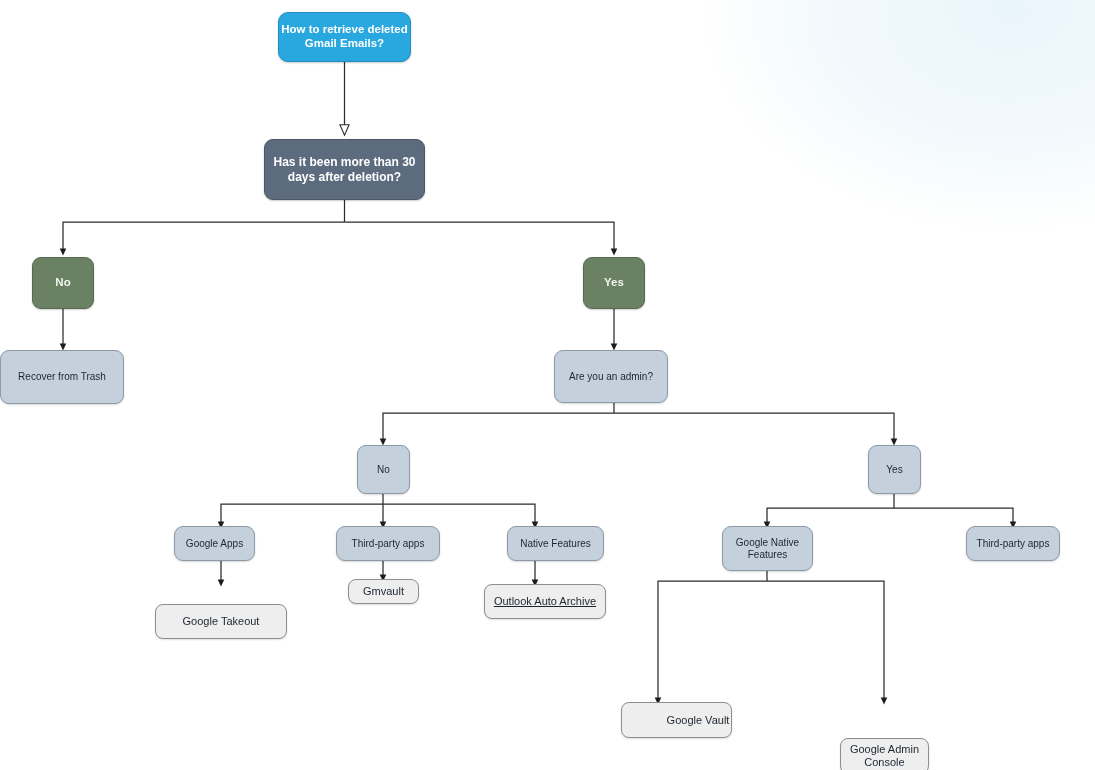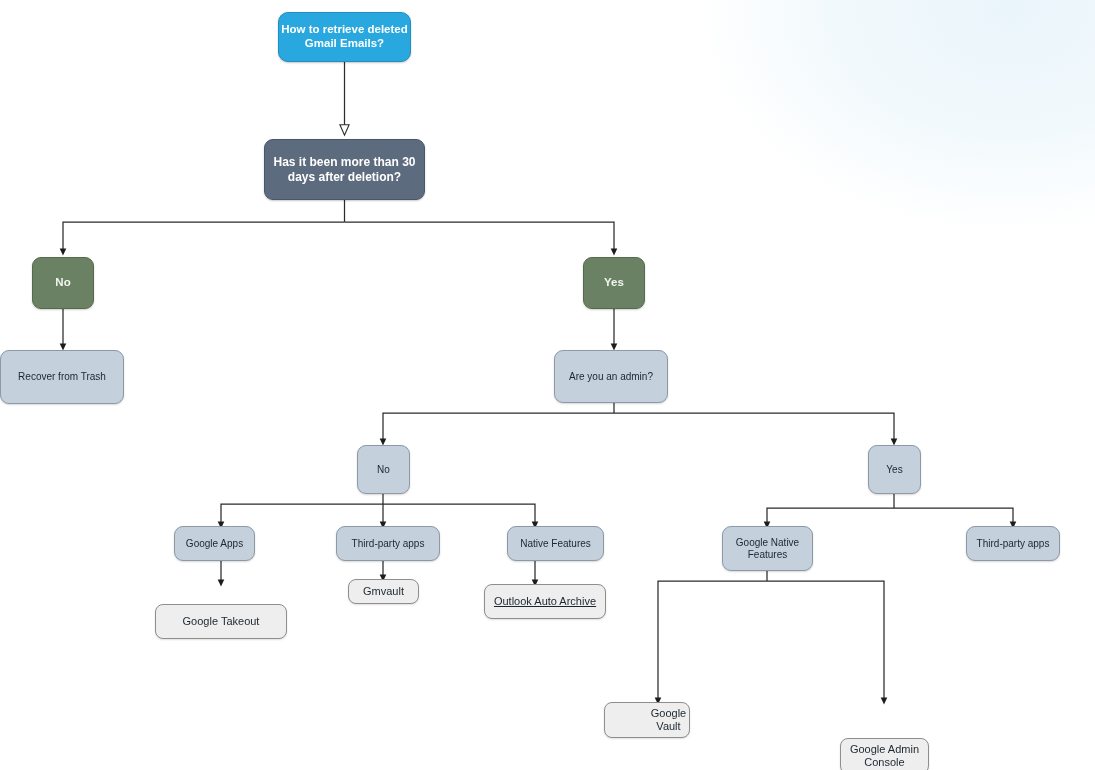--- a/index.html
+++ b/index.html
@@ -162,18 +162,18 @@
 
   <div class="node n-terminal" style="left:348px; top:579px; width:71px; height:25px;">Gmvault</div>
 
   <div class="node n-terminal" style="left:484px; top:584px; width:122px; height:35px;text-decoration:underline;">Outlook Auto Archive</div>
 
   <div class="node n-light" style="left:722px; top:526px; width:91px; height:45px;">Google Native
 Features</div>
 
   <div class="node n-light" style="left:966px; top:526px; width:94px; height:35px;">Third-party apps</div>
 
-  <div class="node n-terminal" style="left:604px; top:702px; width:86px; height:36px;padding-left:43px;">Google Vault</div>
+  <div class="node n-terminal" style="left:621px; top:702px; width:111px; height:36px;padding-left:43px;">Google Vault</div>
 
   <div class="node n-terminal" style="left:840px; top:738px; width:89px; height:36px;">Google Admin
 Console</div>
 
 </div>
 
 </body></html>

